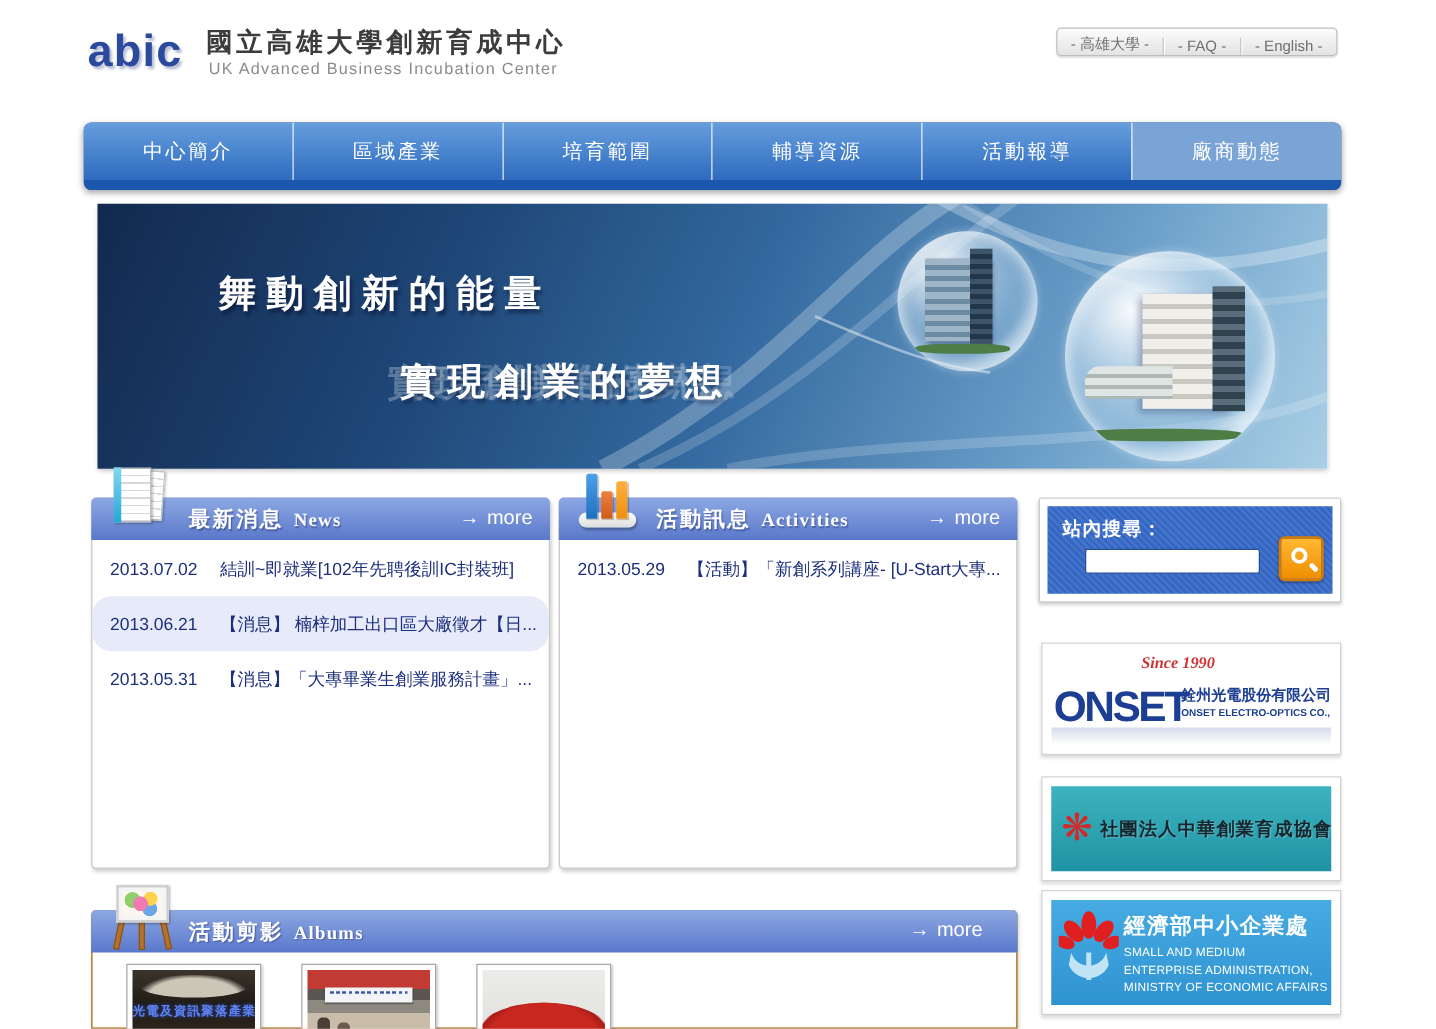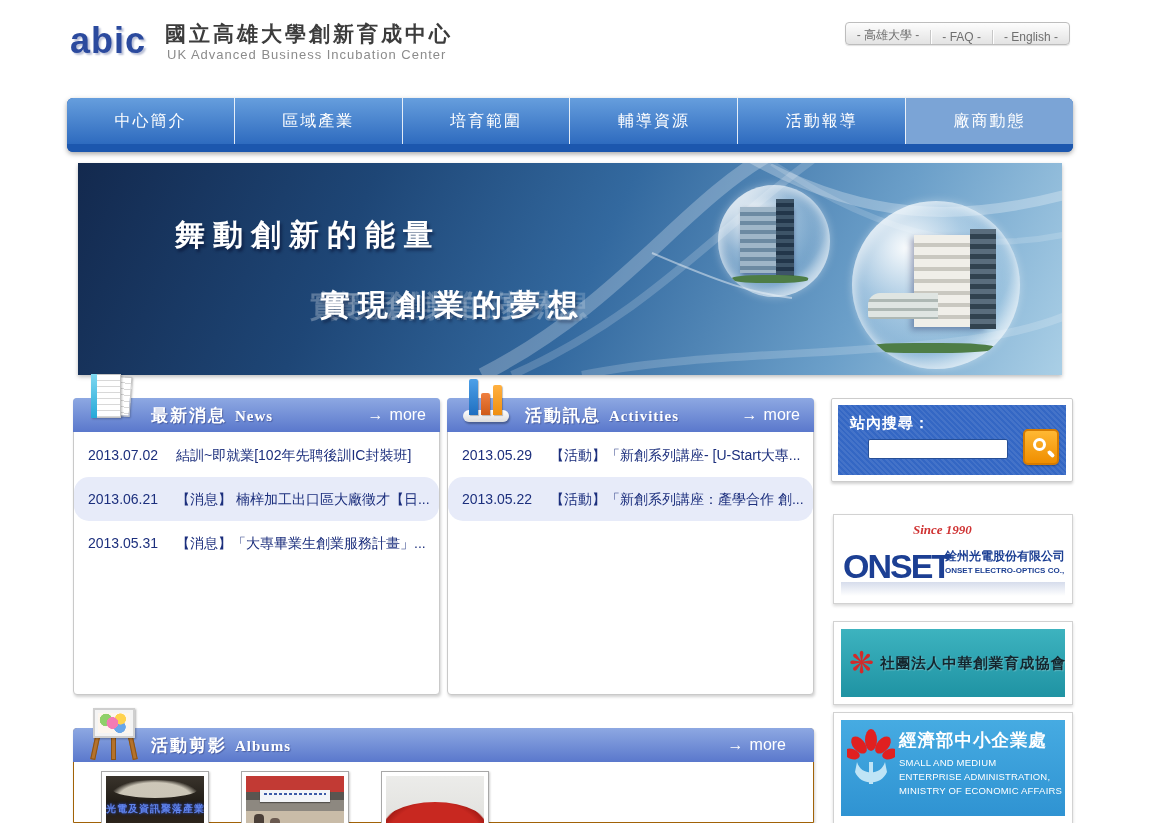--- a/index.html
+++ b/index.html
@@ -132,21 +132,21 @@
   .mag { position:absolute; left:8px; top:7px; width:13px; height:13px; border:3px solid #fff;
     border-radius:50%; }
   .mag-handle { position:absolute; left:22px; top:21px; width:8px; height:4px; background:#fff;
     transform:rotate(45deg); border-radius:2px; }
 
   
   .sponsor { position:absolute; left:833px; width:240px; background:#fff; border:1px solid #d2d2d2;
     box-shadow:0 2px 3px rgba(0,0,0,.15); padding:7px; cursor:pointer; }
   .sp1 { top:514px; height:90px; }
   .sp2 { top:621px; height:84px; }
-  .sp3 { top:712px; height:112px; }
+  .sp3 { top:712px; height:100px; }
   .sp-inner { position:relative; width:100%; height:100%; overflow:hidden; }
   .sp1 .sp-inner { background:#fff; }
   .onset-since { position:absolute; left:72px; top:0px; color:#d03434; font-size:13px;
     font-style:italic; font-family:"Liberation Serif","DejaVu Serif",serif; font-weight:bold; }
   .onset-word { position:absolute; left:2px; top:12px; color:#1c3f93; font-size:34px;
     font-weight:800; letter-spacing:-2px;margin-top:13px; }
   .onset-cn { position:absolute; left:104px; top:26px; color:#1c3f93; font-size:12px;
     font-weight:bold; letter-spacing:0px; white-space:nowrap; }
   .onset-en { position:absolute; left:104px; top:44px; color:#1c3f93; font-size:8px;
     font-weight:bold; white-space:nowrap; }
@@ -274,23 +274,20 @@
         <span>活動訊息</span><span class="card-title-en">Activities</span>
       </div>
       <div class="more-link">
         <span class="more-arrow">→</span><span>more</span>
       </div>
     </div>
     <div class="list-body">
       <div class="row">
         <span class="d">2013.05.29</span><span>【活動】「新創系列講座- [U-Start大專...</span>
       </div>
-      <div class="row hl">
-        <span class="d">2013.05.22</span><span>【活動】「新創系列講座：產學合作 創...</span>
-      </div>
     </div>
   </div>
 
   <div class="search-card">
     <div class="search-inner">
       <div class="search-label">站內搜尋：</div>
       <input class="search-input" type="text" value="" style="">
       <div class="search-btn">
         <span class="mag"></span>
         <span class="mag-handle"></span>

